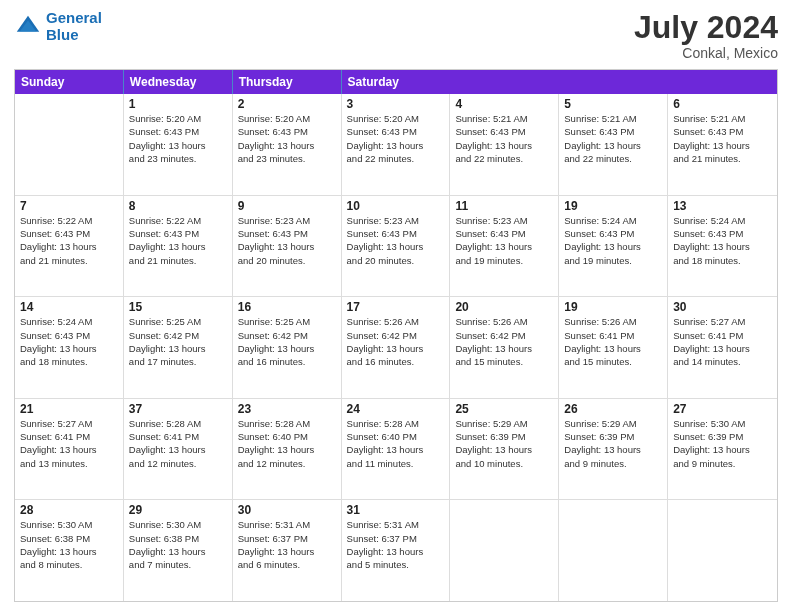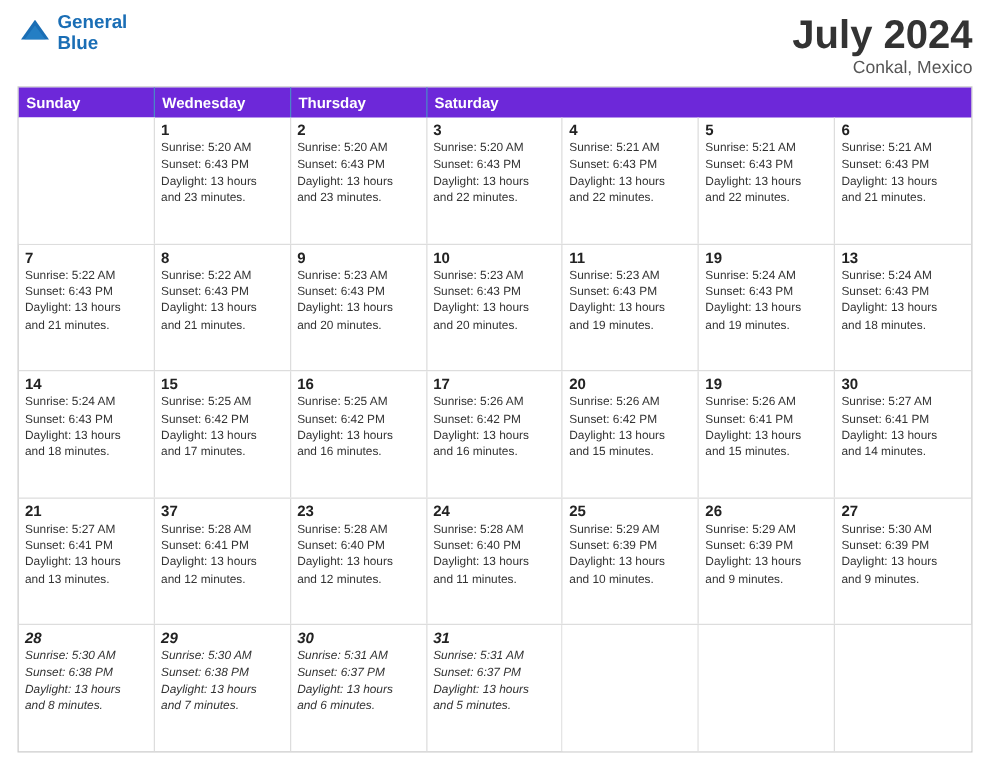--- a/index.html
+++ b/index.html
@@ -78,21 +78,21 @@
       flex: 1;
       display: flex;
       flex-direction: column;
     }
     .cal-row {
       display: grid;
       grid-template-columns: repeat(7, 1fr);
       flex: 1;
       border-bottom: 1px solid #ddd;
     }
-    .cal-row:last-child { border-bottom: none; font-style: italic; }
+    .cal-row:last-child { border-bottom: none; }
     .cal-cell {
       border-right: 1px solid #ddd;
       padding: 3px 5px;
       vertical-align: top;
       min-height: 0;
     }
     .cal-cell:last-child { border-right: none; }
     .cal-cell.empty { background: #fff; }
     .day-num {
       font-weight: bold;

